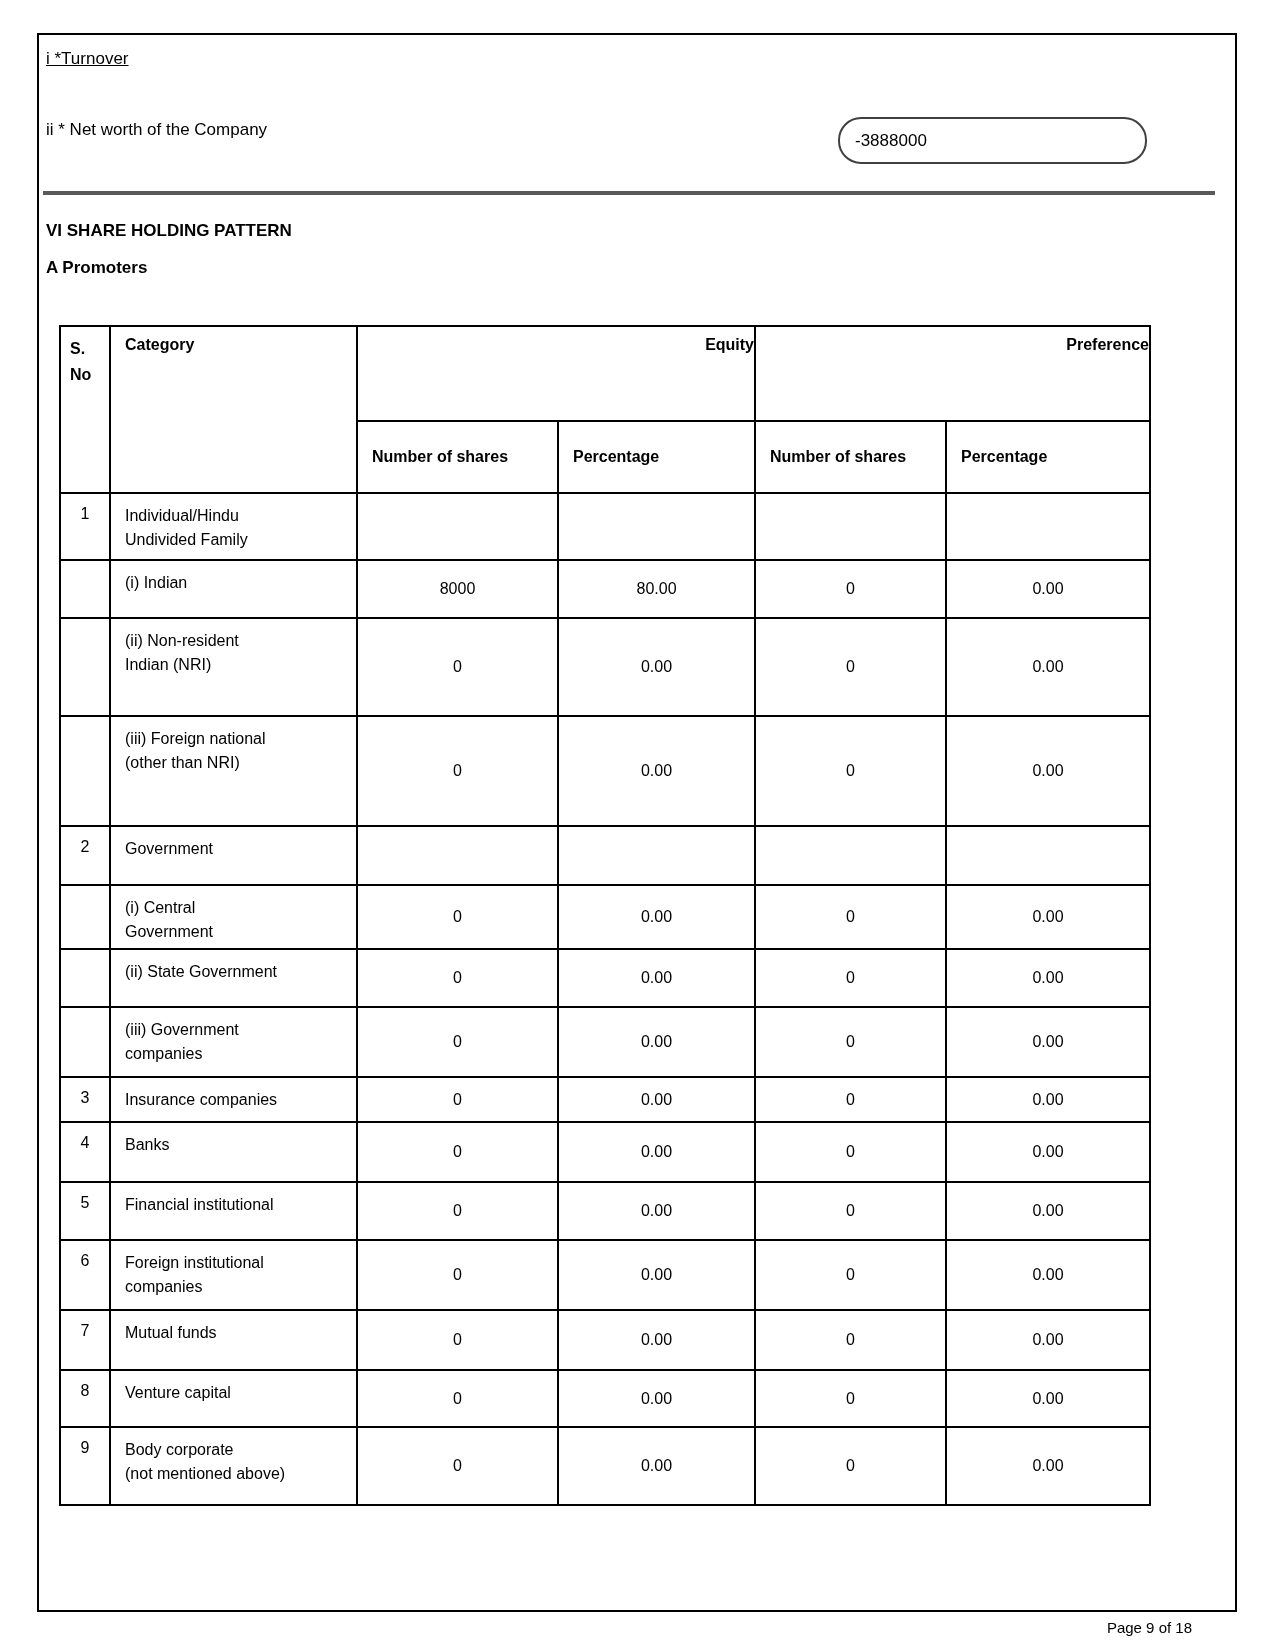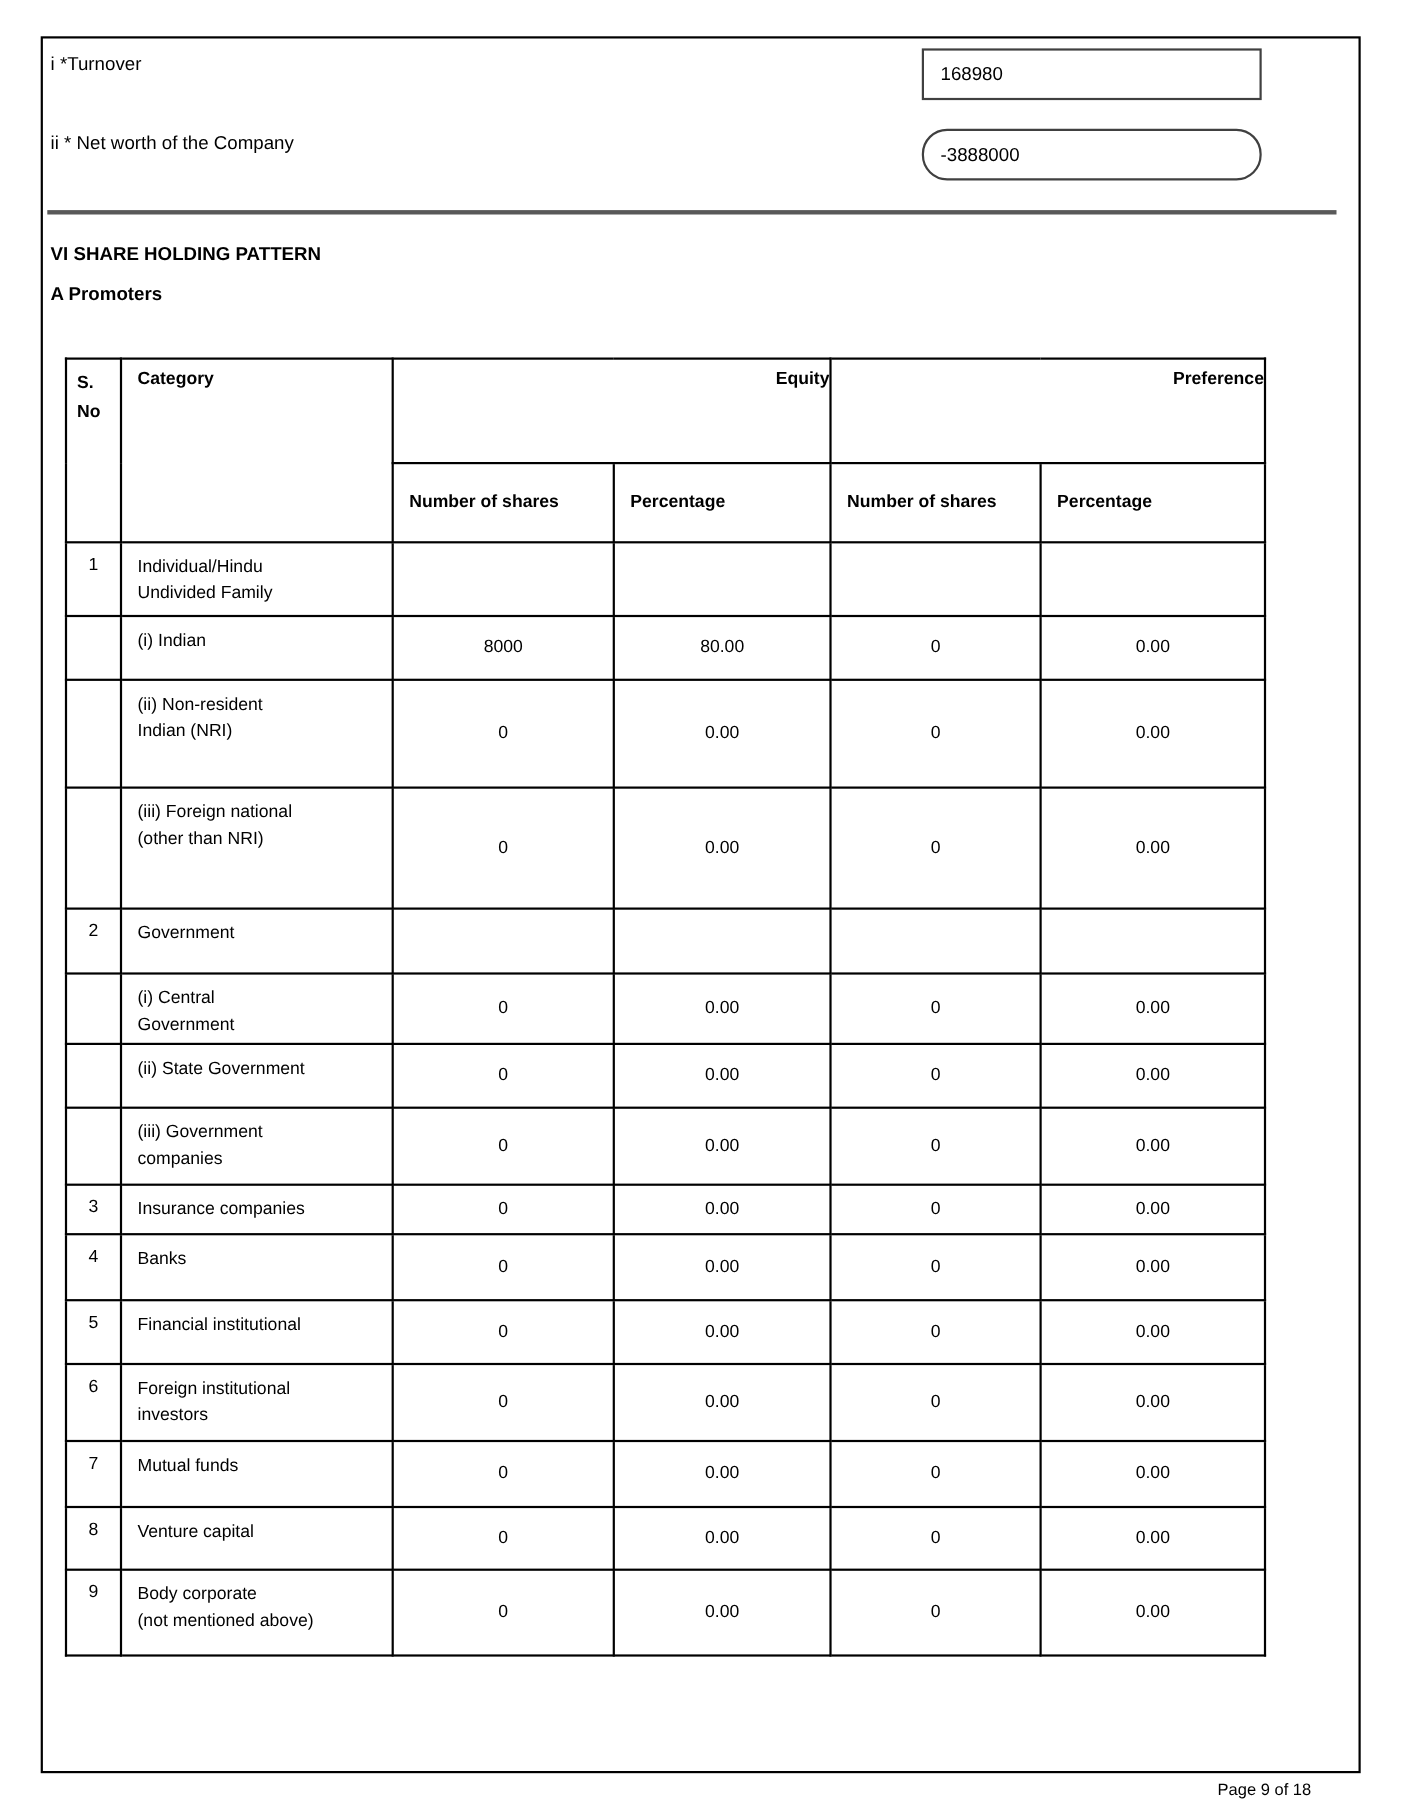--- a/index.html
+++ b/index.html
@@ -24,21 +24,21 @@
     height: 1579px;
     border: 2px solid #000000;
     box-sizing: border-box;
   }
   .fld-label {
     position: absolute;
     font-size: 17px;
     line-height: 22px;
     white-space: nowrap;
   }
-  #lbl-turnover { left: 46px; top: 48px; }
+  #lbl-turnover { left: 46px; top: 48px; text-decoration: underline; }
   #lbl-networth { left: 46px; top: 119px; }
   .input-box {
     position: absolute;
     left: 838px;
     width: 309px;
     height: 47px;
     border: 2px solid #404040;
     box-sizing: border-box;
     display: flex;
     align-items: center;
@@ -125,23 +125,20 @@
     white-space: nowrap;
   }
 </style>
 </head>
 <body>
 
 <div class="page">
   <div class="frame"></div>
 
   <div class="fld-label" id="lbl-turnover">i *Turnover</div>
-  <div class="input-box" id="box-turnover">
-    <span>168980</span>
-  </div>
 
   <div class="fld-label" id="lbl-networth">ii * Net worth of the Company</div>
   <div class="input-box" id="box-networth">
     <span>-3888000</span>
   </div>
 
   <div class="sep"></div>
 
   <div class="h-main">VI SHARE HOLDING PATTERN</div>
   <div class="h-sub">A Promoters</div>
@@ -259,21 +256,21 @@
         <td class="sno">5</td>
         <td class="cat">Financial institutional</td>
         <td class="val">0</td>
         <td class="val">0.00</td>
         <td class="val">0</td>
         <td class="val">0.00</td>
       </tr>
       <tr style="height:70px">
         <td class="sno">6</td>
         <td class="cat">Foreign institutional
-investors</td>
+companies</td>
         <td class="val">0</td>
         <td class="val">0.00</td>
         <td class="val">0</td>
         <td class="val">0.00</td>
       </tr>
       <tr style="height:60px">
         <td class="sno">7</td>
         <td class="cat">Mutual funds</td>
         <td class="val">0</td>
         <td class="val">0.00</td>

